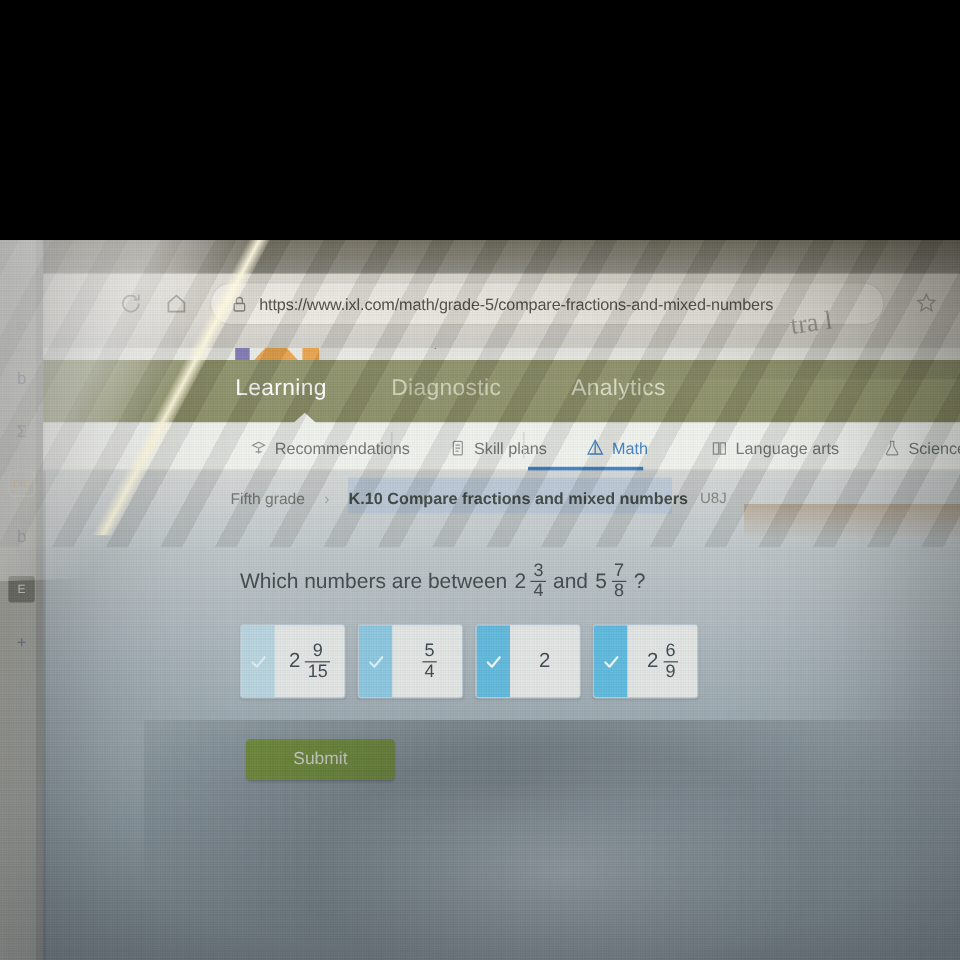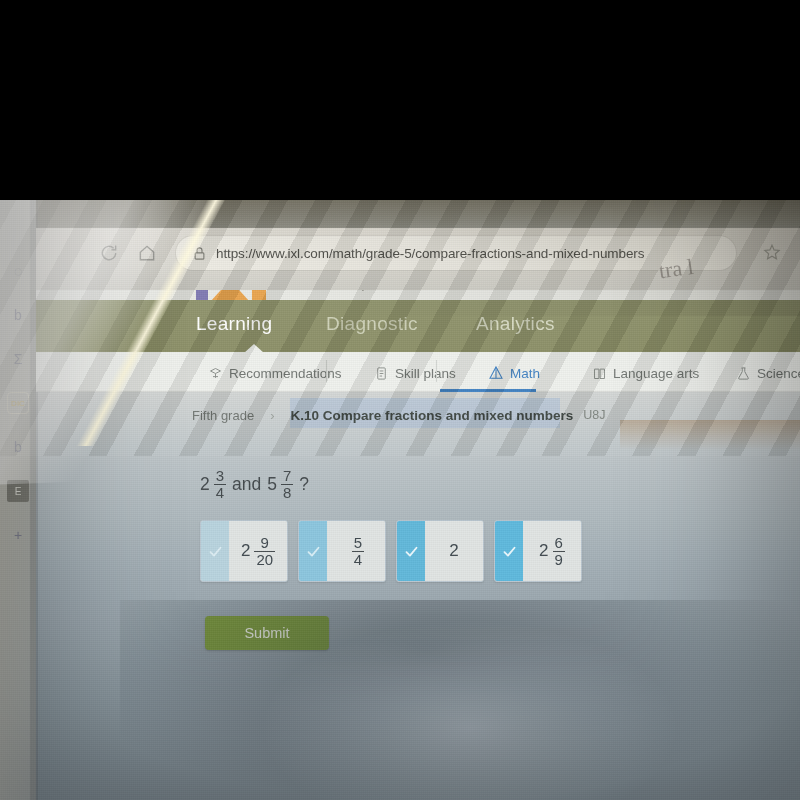--- a/index.html
+++ b/index.html
@@ -453,20 +453,21 @@
 
   <div id="bc-hl"></div>
   <div id="breadcrumb">
     <span id="bc-grade">Fifth grade</span>
     <span id="bc-chev">›</span>
     <span id="bc-skill">K.10 Compare fractions and mixed numbers</span>
     <span id="bc-code">U8J</span>
   </div>
 
   <div id="question">
+    <span>Which numbers are between</span>
     <span class="mixed">
       <span>2</span>
       <span class="frac">
         <span class="num">3</span>
         <span class="den">4</span>
       </span>
     </span>
     <span>and</span>
     <span class="mixed">
       <span>5</span>
@@ -483,21 +484,21 @@
       <div class="choice-check">
         <svg width="15" height="15" viewBox="0 0 24 24" fill="none" stroke="currentColor" stroke-width="3" stroke-linecap="round" stroke-linejoin="round">
             <polyline points="4,13 9.5,18.5 20,6"></polyline>
           </svg>
       </div>
       <div class="choice-body">
         <span class="mixed">
           <span>2</span>
           <span class="frac">
             <span class="num">9</span>
-            <span class="den">20</span>
+            <span class="den">15</span>
           </span>
         </span>
       </div>
     </div>
     <div class="choice">
       <div class="choice-check">
         <svg width="15" height="15" viewBox="0 0 24 24" fill="none" stroke="currentColor" stroke-width="3" stroke-linecap="round" stroke-linejoin="round">
             <polyline points="4,13 9.5,18.5 20,6"></polyline>
           </svg>
       </div>

